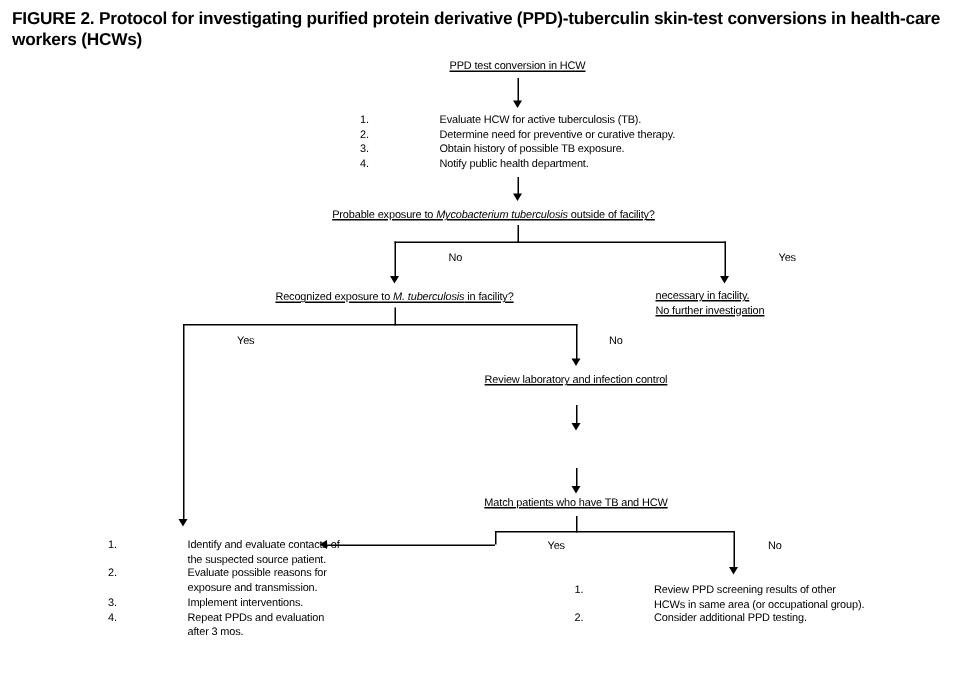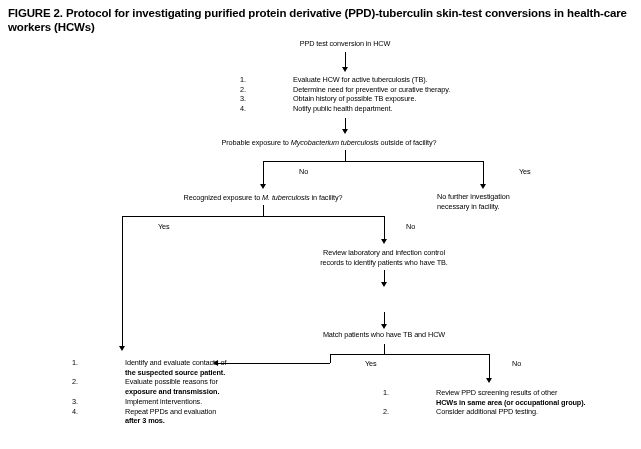--- a/index.html
+++ b/index.html
@@ -37,20 +37,21 @@
     height: 449px;
   }
 
   
   .node {
     position: absolute;
     font-size: 7.3px;
     line-height: 9.6px;
     letter-spacing: -0.1px;
     white-space: nowrap;
+    text-decoration: underline;
   }
   .node.center {
     text-align: center;
   }
   .node.left {
     text-align: left;
   }
   .node .it {
     font-style: italic;
   }
@@ -75,21 +76,20 @@
     top: 0;
     width: 11px;
     text-align: left;
   }
   ol.steps li .txt {
     display: block;
     padding-left: 40px;
   }
   ol.steps li .txt .l2 {
     display: block;
-    font-weight: bold;
   }
 
   
   .branch-label {
     position: absolute;
     font-size: 7.3px;
     line-height: 9px;
     letter-spacing: -0.1px;
     white-space: nowrap;
     margin-left: 32px;
@@ -166,42 +166,41 @@
 
   <div class="vline" style="left:263px; top:161px; height:25px;"></div>
   <div class="arrow-down" style="left:259.5px; top:184px;"></div>
   <div class="branch-label" style="left:267px; top:167px;">No</div>
 
   <div class="vline" style="left:483px; top:161px; height:25px;"></div>
   <div class="arrow-down" style="left:479.5px; top:184px;"></div>
   <div class="branch-label" style="left:487px; top:167px;">Yes</div>
 
   <div class="node left" style="left:437px; top:192px; width:180px;">
+    <div>necessary in facility.</div>
     <div>No further investigation</div>
-    <div>necessary in facility.</div>
   </div>
 
   <div class="node center" style="left:143px; top:193px; width:240px;">
     <span>Recognized exposure to </span><span class="it">M. tuberculosis</span><span> in facility?</span>
   </div>
 
   <div class="vline" style="left:263px; top:205px; height:12px;"></div>
   <div class="hline" style="left:122px; top:216px; width:263px;"></div>
 
   <div class="vline" style="left:122px; top:216px; height:132px;"></div>
   <div class="arrow-down" style="left:118.5px; top:346px;"></div>
   <div class="branch-label" style="left:126px; top:222px;">Yes</div>
 
   <div class="vline" style="left:384px; top:216px; height:25px;"></div>
   <div class="arrow-down" style="left:380.5px; top:239px;"></div>
   <div class="branch-label" style="left:374px; top:222px;">No</div>
 
   <div class="node center" style="left:274px; top:248px; width:220px;">
     <div>Review laboratory and infection control</div>
-    <div>records to identify patients who have TB.</div>
   </div>
 
   <div class="vline" style="left:384px; top:270px; height:14px;"></div>
   <div class="arrow-down" style="left:380.5px; top:282px;"></div>
 
   <div class="node center" style="left:274px; top:290px; width:220px;margin-top:40px;">
     <div>Match patients who have TB and HCW</div>
   </div>
 
   <div class="vline" style="left:384px; top:312px; height:14px;"></div>

